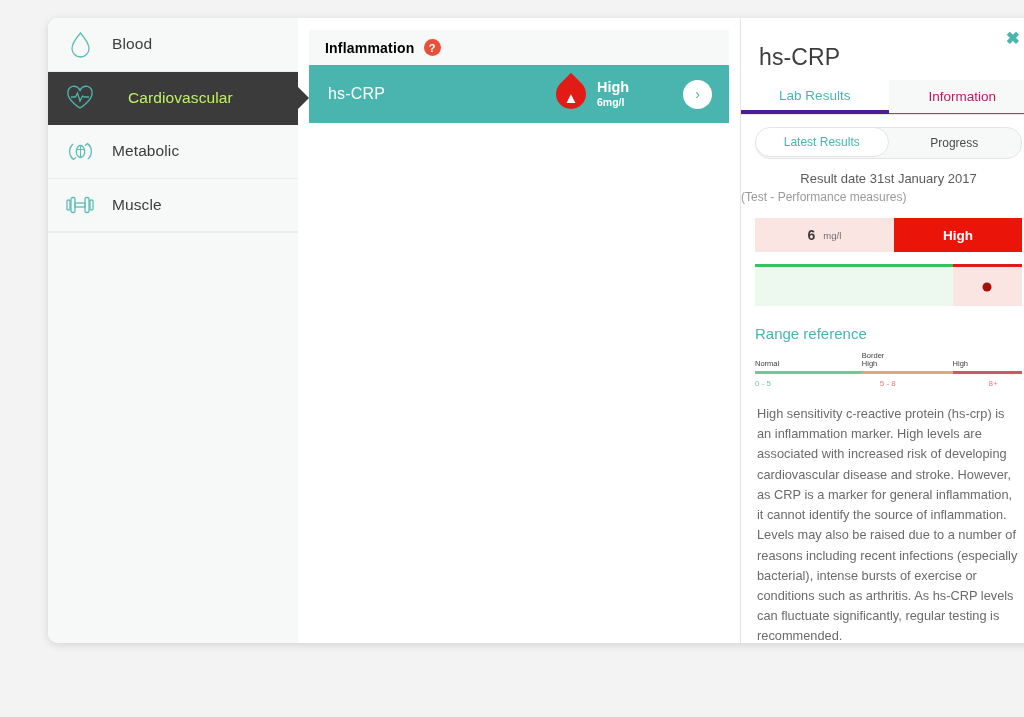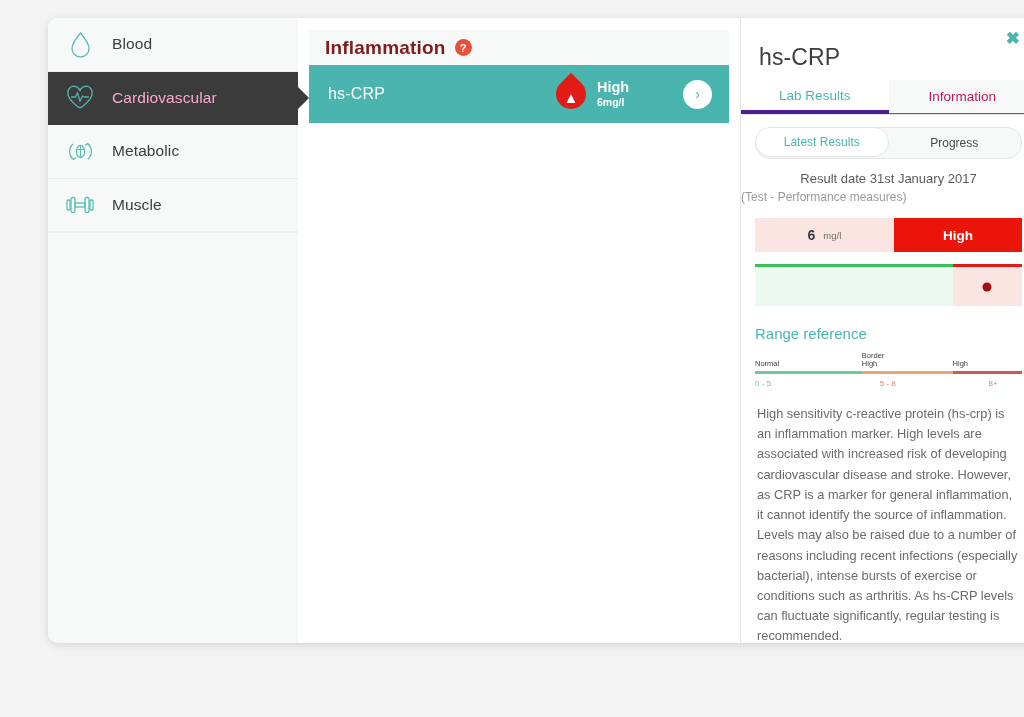--- a/index.html
+++ b/index.html
@@ -51,21 +51,21 @@
     justify-content: center;
   }
   .side-item .lbl {
     font-size: 15.5px;
     color: #3d3d3d;
     letter-spacing: 0.1px;
   }
   .side-item.active {
     background: #3b3b3b;
   }
-  .side-item.active .lbl { color: #f9a8d4; }
+  .side-item.active .lbl { color: #bef264; margin-left: 16px; }
   .side-item.active { border-bottom-color: #3b3b3b; }
   .side-item.active:after {
     content: "";
     position: absolute;
     right: -11px;
     top: 50%;
     transform: translateY(-50%);
     width: 0; height: 0;
     border-top: 11px solid transparent;
     border-bottom: 11px solid transparent;
@@ -86,22 +86,22 @@
   }
   .group-header {
     background: #f7f8f8;
     height: 35px;
     display: flex;
     align-items: center;
     padding: 0 16px;
     box-sizing: border-box;
   }
   .group-header .gtitle {
-    font-size: 19px;
-    color: #7f1d1d;
+    font-size: 14px;
+    color: #000000;
     font-weight: bold;
     letter-spacing: .2px;
   }
   .help-badge {
     width: 17px; height: 17px;
     border-radius: 50%;
     background: #e8503a;
     color: #ffffff;
     font-size: 11px;
     font-weight: bold;

